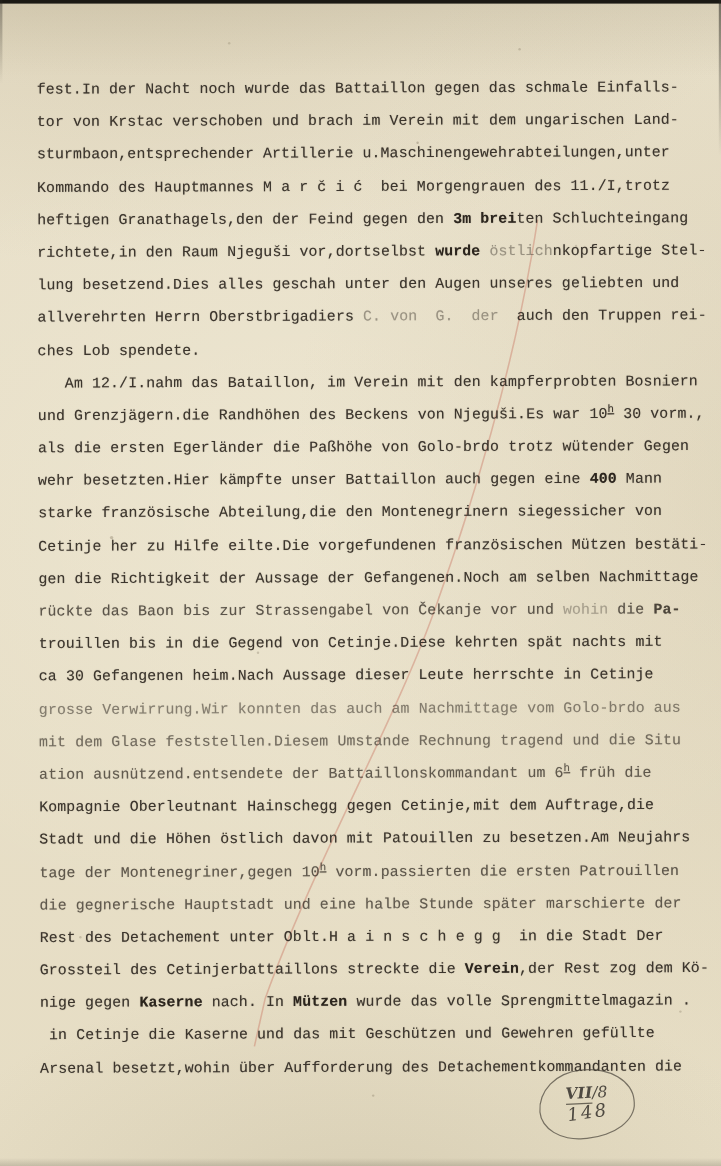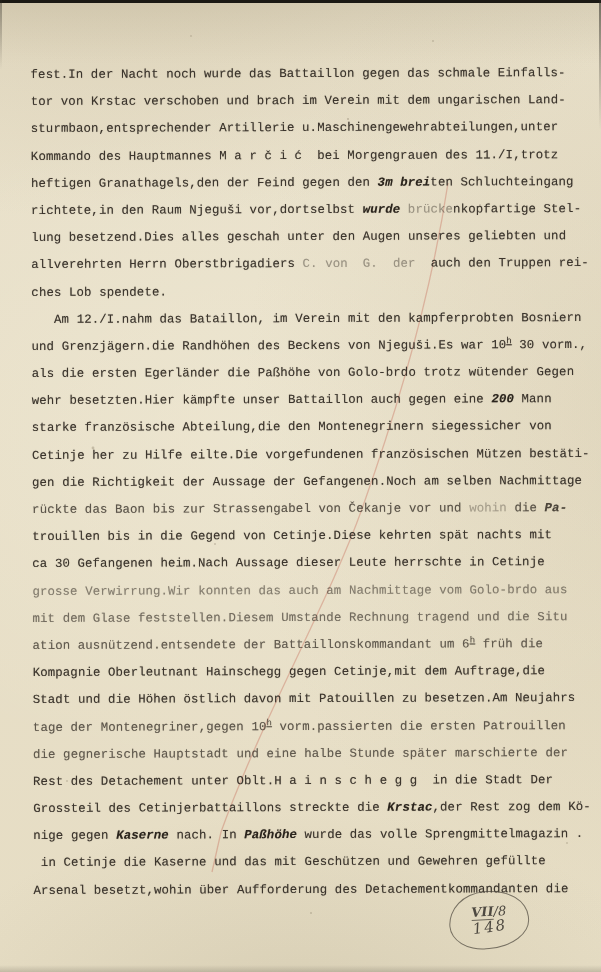--- a/index.html
+++ b/index.html
@@ -35,21 +35,21 @@
     position:absolute; left:32px; top:61px; width:556px;
     transform:rotate(-0.2deg);
     color:rgba(52,46,38,0.92);
     font-size:12.4px; line-height:27.2px;
     letter-spacing:0.1px;
     text-shadow:0 0 0.7px rgba(52,46,38,0.5);
   }
   .tline { white-space:pre; height:27.2px; }
   .tline .sup { position:relative; top:-5px; font-size:9px; text-decoration:underline; }
   .tline .faint { opacity:0.45; }
-  .tline .bold { font-weight:bold; color:rgba(38,32,24,0.95);font-style:italic; }
+  .tline .bold { font-weight:bold; color:rgba(38,32,24,0.95); }
 
   .stamp {
     position:absolute; left:449px; top:891px; width:80px; height:58px;
     transform:rotate(-5deg);
     border:1.6px solid rgba(78,72,63,0.72);
     border-radius:48% 52% 55% 45% / 58% 52% 48% 46%;
     display:flex; flex-direction:column; align-items:center; justify-content:center;
     color:#4e4941;
     font-family:"DejaVu Serif", serif;
     box-sizing:border-box;
@@ -84,44 +84,44 @@
   <svg class="crease" width="601" height="972" viewBox="0 0 601 972">
     <path d="M 448 183 C 432 288, 400 402, 363 506 C 330 600, 262 718, 221 832 L 212 872" fill="none" stroke="rgba(197,106,87,0.38)" stroke-width="1.3"></path>
   </svg>
 
   <div class="text-block">
       <div class="tline">fest.In der Nacht noch wurde das Battaillon gegen das schmale Einfalls-</div>
       <div class="tline">tor von Krstac verschoben und brach im Verein mit dem ungarischen Land-</div>
       <div class="tline">sturmbaon,entsprechender Artillerie u.Maschinengewehrabteilungen,unter</div>
       <div class="tline">Kommando des Hauptmannes M a r č i ć  bei Morgengrauen des 11./I,trotz</div>
       <div class="tline">heftigen Granathagels,den der Feind gegen den <span class="bold">3m brei</span>ten Schluchteingang</div>
-      <div class="tline">richtete,in den Raum Njeguši vor,dortselbst <span class="bold">wurde</span> <span class="faint">brücke</span>nkopfartige Stel-</div>
+      <div class="tline">richtete,in den Raum Njeguši vor,dortselbst <span class="bold">wurde</span> <span class="faint">östlich</span>nkopfartige Stel-</div>
       <div class="tline">lung besetzend.Dies alles geschah unter den Augen unseres geliebten und</div>
       <div class="tline">allverehrten Herrn Oberstbrigadiers <span class="faint">C. von  G.  der</span>  auch den Truppen rei-</div>
       <div class="tline">ches Lob spendete.</div>
       <div class="tline">   Am 12./I.nahm das Bataillon, im Verein mit den kampferprobten Bosniern</div>
       <div class="tline">und Grenzjägern.die Randhöhen des Beckens von Njeguši.Es war 10<span class="sup">h</span> 30 vorm.,</div>
       <div class="tline">als die ersten Egerländer die Paßhöhe von Golo-brdo trotz wütender Gegen</div>
-      <div class="tline">wehr besetzten.Hier kämpfte unser Battaillon auch gegen eine <span class="bold">200</span> Mann</div>
+      <div class="tline">wehr besetzten.Hier kämpfte unser Battaillon auch gegen eine <span class="bold">400</span> Mann</div>
       <div class="tline">starke französische Abteilung,die den Montenegrinern siegessicher von</div>
       <div class="tline">Cetinje her zu Hilfe eilte.Die vorgefundenen französischen Mützen bestäti-</div>
       <div class="tline">gen die Richtigkeit der Aussage der Gefangenen.Noch am selben Nachmittage</div>
       <div class="tline" style="opacity: 0.82;">rückte das Baon bis zur Strassengabel von Čekanje vor und <span class="faint">wohin</span> die <span class="bold">Pa-</span></div>
       <div class="tline">trouillen bis in die Gegend von Cetinje.Diese kehrten spät nachts mit</div>
       <div class="tline">ca 30 Gefangenen heim.Nach Aussage dieser Leute herrschte in Cetinje</div>
       <div class="tline" style="opacity: 0.58;">grosse Verwirrung.Wir konnten das auch am Nachmittage vom Golo-brdo aus</div>
       <div class="tline" style="opacity: 0.68;">mit dem Glase feststellen.Diesem Umstande Rechnung tragend und die Situ</div>
       <div class="tline" style="opacity: 0.78;">ation ausnützend.entsendete der Battaillonskommandant um 6<span class="sup">h</span> früh die</div>
       <div class="tline">Kompagnie Oberleutnant Hainschegg gegen Cetinje,mit dem Auftrage,die</div>
       <div class="tline">Stadt und die Höhen östlich davon mit Patouillen zu besetzen.Am Neujahrs</div>
       <div class="tline" style="opacity: 0.8;">tage der Montenegriner,gegen 10<span class="sup">h</span> vorm.passierten die ersten Patrouillen</div>
       <div class="tline" style="opacity: 0.78;">die gegnerische Hauptstadt und eine halbe Stunde später marschierte der</div>
       <div class="tline">Rest des Detachement unter Oblt.H a i n s c h e g g  in die Stadt Der</div>
-      <div class="tline">Grossteil des Cetinjerbattaillons streckte die <span class="bold">Krstac</span>,der Rest zog dem Kö-</div>
-      <div class="tline">nige gegen <span class="bold">Kaserne</span> nach. In <span class="bold">Paßhöhe</span> wurde das volle Sprengmittelmagazin .</div>
+      <div class="tline">Grossteil des Cetinjerbattaillons streckte die <span class="bold">Verein</span>,der Rest zog dem Kö-</div>
+      <div class="tline">nige gegen <span class="bold">Kaserne</span> nach. In <span class="bold">Mützen</span> wurde das volle Sprengmittelmagazin .</div>
       <div class="tline"> in Cetinje die Kaserne und das mit Geschützen und Gewehren gefüllte</div>
       <div class="tline">Arsenal besetzt,wohin über Aufforderung des Detachementkommandanten die</div>
     </div>
 
   <div class="stamp">
     <div class="stamp-top"><span class="roman">VII</span><span>/</span><span>8</span></div>
     <div class="stamp-bottom">148</div>
   </div>
 
   <div class="specks"></div>

